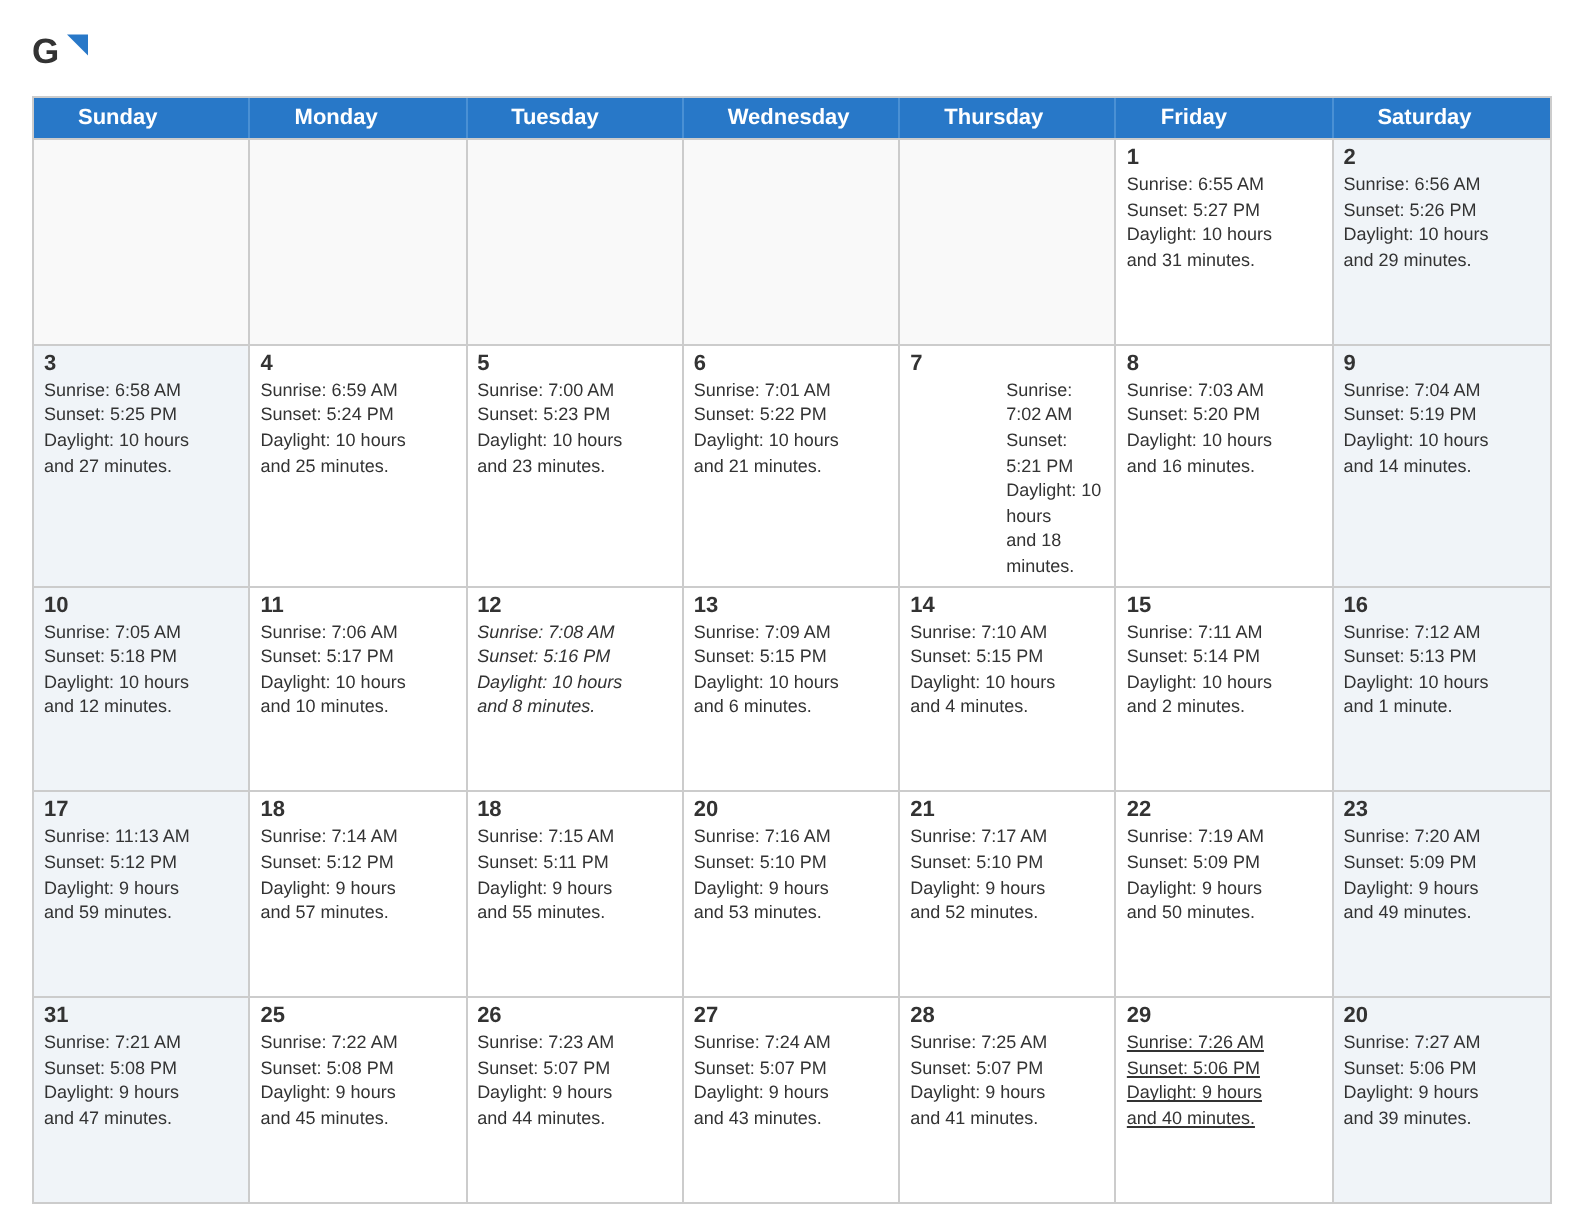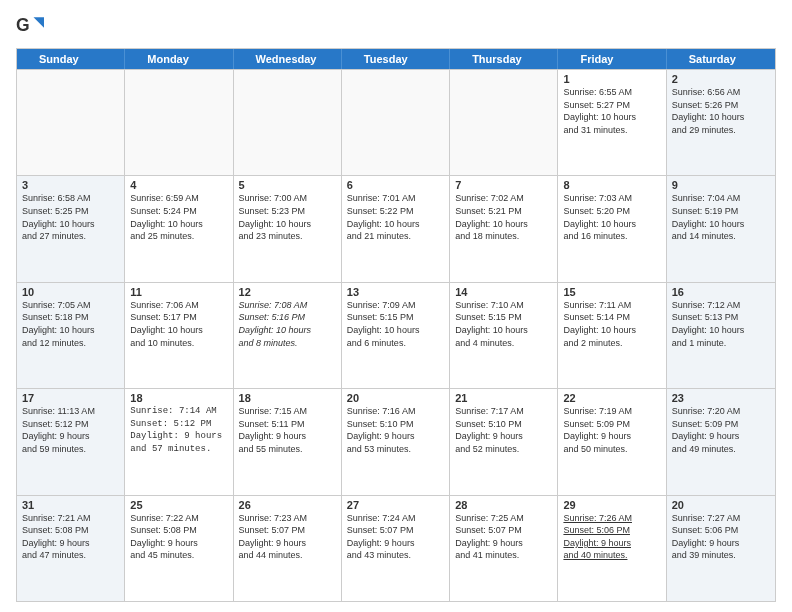--- a/index.html
+++ b/index.html
@@ -127,22 +127,22 @@
     <div class="title-block">
       <div class="month-title"></div>
       <div class="location-title"></div>
     </div>
   </div>
 
   <div class="calendar">
     <div class="cal-header-row">
     <div class="cal-header-cell">Sunday</div>
         <div class="cal-header-cell">Monday</div>
+        <div class="cal-header-cell">Tuesday</div>
         <div class="cal-header-cell">Wednesday</div>
-        <div class="cal-header-cell">Tuesday</div>
         <div class="cal-header-cell">Thursday</div>
         <div class="cal-header-cell">Friday</div>
         <div class="cal-header-cell">Saturday</div>
       </div>
     <div class="cal-body">
     <div class="cal-row">
           <div class="cal-cell empty"></div>
           <div class="cal-cell empty"></div>
           <div class="cal-cell empty"></div>
           <div class="cal-cell empty"></div>
@@ -186,21 +186,21 @@
           </div>
           <div class="cal-cell">
             <span class="day-num">6</span>
             <div class="day-info" style="white-space: pre-line;">Sunrise: 7:01 AM
 Sunset: 5:22 PM
 Daylight: 10 hours
 and 21 minutes.</div>
           </div>
           <div class="cal-cell">
             <span class="day-num">7</span>
-            <div class="day-info" style="white-space: pre-line;">Sunrise: 7:02 AM
+            <div class="day-info" style="white-space: pre-line; margin-left: 48px;">Sunrise: 7:02 AM
 Sunset: 5:21 PM
 Daylight: 10 hours
 and 18 minutes.</div>
           </div>
           <div class="cal-cell">
             <span class="day-num">8</span>
             <div class="day-info" style="white-space: pre-line;">Sunrise: 7:03 AM
 Sunset: 5:20 PM
 Daylight: 10 hours
 and 16 minutes.</div>
@@ -267,21 +267,21 @@
         <div class="cal-row">
           <div class="cal-cell shaded">
             <span class="day-num">17</span>
             <div class="day-info" style="white-space: pre-line;">Sunrise: 11:13 AM
 Sunset: 5:12 PM
 Daylight: 9 hours
 and 59 minutes.</div>
           </div>
           <div class="cal-cell">
             <span class="day-num">18</span>
-            <div class="day-info" style="white-space: pre-line; font-family: Liberation Mono, monospace;">Sunrise: 7:14 AM
+            <div class="day-info" style="white-space: pre-line;">Sunrise: 7:14 AM
 Sunset: 5:12 PM
 Daylight: 9 hours
 and 57 minutes.</div>
           </div>
           <div class="cal-cell">
             <span class="day-num">18</span>
             <div class="day-info" style="white-space: pre-line;">Sunrise: 7:15 AM
 Sunset: 5:11 PM
 Daylight: 9 hours
 and 55 minutes.</div>

